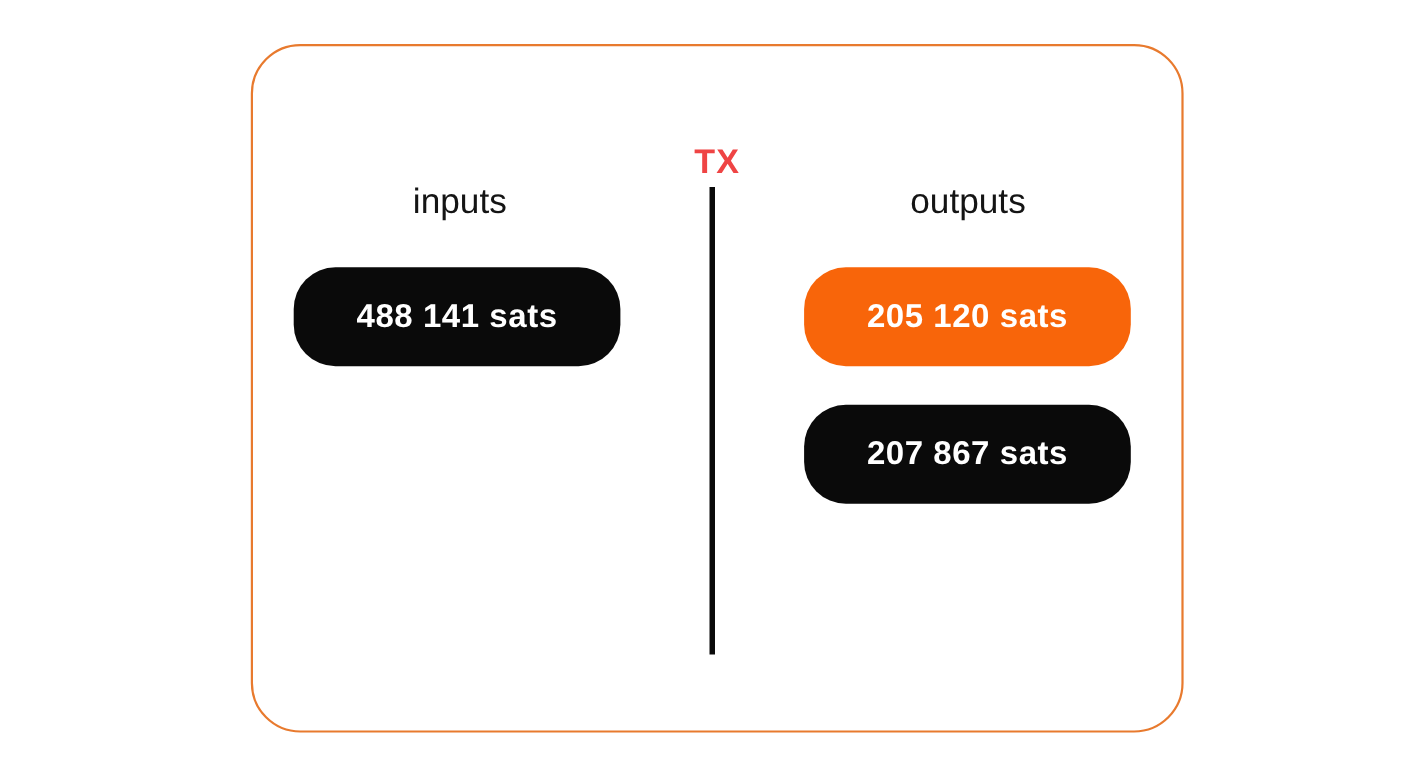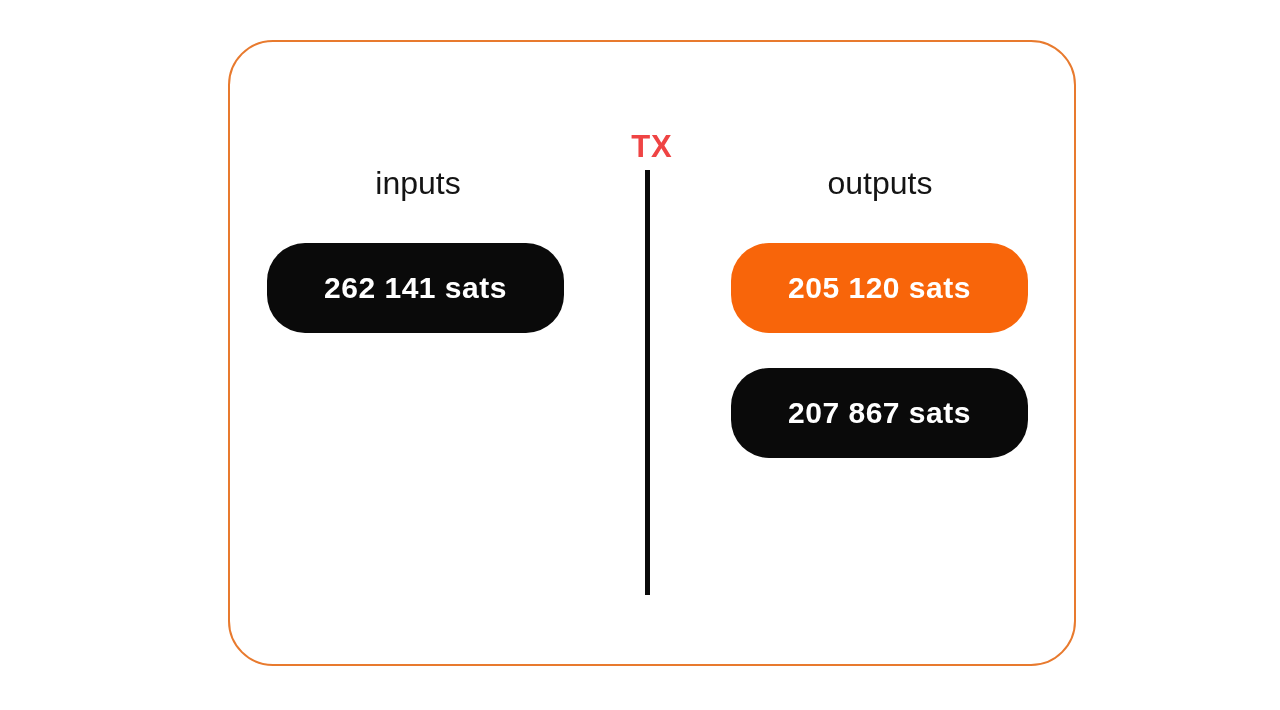--- a/index.html
+++ b/index.html
@@ -77,21 +77,21 @@
 
   <div class="tx-title">TX</div>
 
   <div class="col-label outputs">outputs</div>
 
   <div class="col-label inputs">inputs</div>
 
   <div class="divider"></div>
 
   <div class="pill input-1" style="background: rgb(10, 10, 10);">
-    <span>262 141 sats</span>
+    <span>488 141 sats</span>
   </div>
 
   <div class="pill output-1" style="background: rgb(248, 101, 10);">
     <span>205 120 sats</span>
   </div>
 
   <div class="pill output-2" style="background: rgb(10, 10, 10);">
     <span>207 867 sats</span>
   </div>
 

